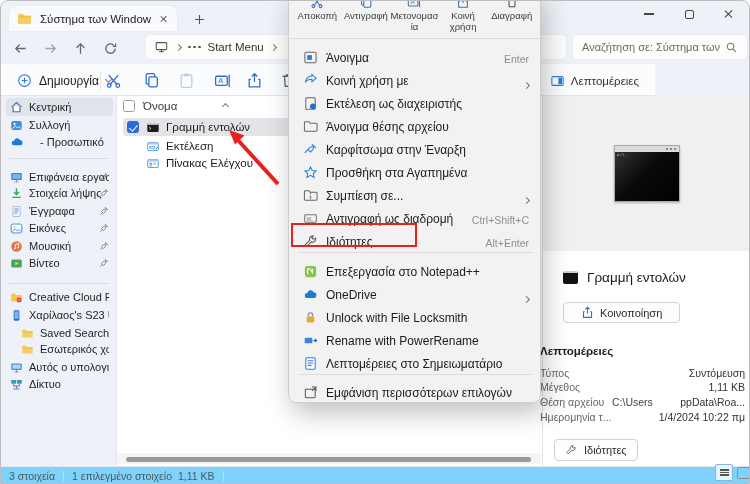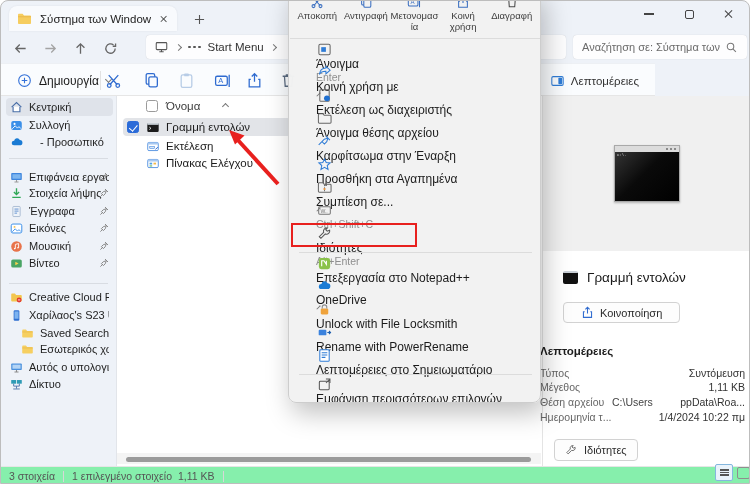--- a/index.html
+++ b/index.html
@@ -51,21 +51,21 @@
   .sidebar { position:absolute; left:0; top:95px; width:116px; height:370px; background:#eef2f8; border-right:1px solid #e2e5ea; }
   .sb-item { position:absolute; left:5px; width:107px; height:18px; display:flex; align-items:center; gap:6px;
     padding:0 4px; border-radius:4px; font-size:11px; color:#1f1f1f; }
   .sb-item span.t { white-space:nowrap; overflow:hidden; flex:1; }
   .sb-item.sel { background:#dfe3ea; }
   .sb-item.indent { left:16px; width:96px; }
   .sb-div { position:absolute; left:8px; width:99px; height:1px; background:#d8dce2; }
   .pin { position:absolute; left:98px; width:10px; height:10px; }
 
   .filearea { position:absolute; left:116px; top:95px; width:425px; height:370px; background:#fff; }
-  .col-hdr { position:absolute; left:6px; top:4px; display:flex; align-items:center; gap:8px; font-size:11.5px; color:#3c3c3c;margin-left:23px; }
+  .col-hdr { position:absolute; left:6px; top:4px; display:flex; align-items:center; gap:8px; font-size:11.5px; color:#3c3c3c; }
   .cb { width:12px; height:12px; border:1px solid #9b9b9b; border-radius:2.5px; background:#fff; }
   .cb.on { background:#2b6bd8; border-color:#2b6bd8; position:relative; }
   .cb.on::after { content:""; position:absolute; left:3.4px; top:1.2px; width:3.5px; height:6.5px;
     border-right:1.4px solid #fff; border-bottom:1.4px solid #fff; transform:rotate(40deg); }
   .sortup { position:absolute; left:106px; top:-1px; }
   .frow { position:absolute; left:6px; height:18px; display:flex; align-items:center; gap:6px; padding:0 4px;
     font-size:11.5px; color:#1c1c1c; border-radius:4px; }
   .frow.sel { background:#e2e4e8; width:168px; }
   .cbslot { width:13px; display:flex; }
   .hscroll-track { position:absolute; left:0; top:357px; width:424px; height:11px; background:#f4f4f4; }
@@ -87,36 +87,36 @@
     padding:0 17px; background:#fdfdfd; border:1px solid #d2d2d2; border-radius:4px; font-size:11px; color:#2b2b2b; }
   .dsec-title { position:absolute; left:-3px; top:249px; font-size:11.5px; font-weight:bold; color:#1c1c1c; }
   .drow { position:absolute; left:-3px; width:212px; height:14px; display:flex; align-items:center; font-size:10.5px; padding-right:7px; }
   .drow .l { width:72px; color:#666; white-space:nowrap; overflow:hidden; }
   .drow .m { flex:1; color:#444; }
   .drow .v { color:#333; white-space:nowrap; }
   .propsbtn { position:absolute; left:11px; top:343px; height:22px; display:flex; align-items:center; gap:7px;
     padding:0 10px; background:#fdfdfd; border:1px solid #d2d2d2; border-radius:4px; font-size:11px; color:#2b2b2b; }
 
   
-  .statusbar { position:absolute; left:0; top:465px; width:750px; height:19px; background:#86efac; border-top:1px solid #e6e6e6;
+  .statusbar { position:absolute; left:0; top:465px; width:750px; height:19px; background:#7dd3fc; border-top:1px solid #e6e6e6;
     display:flex; align-items:center; font-size:10.5px; color:#555; }
   .statusbar .s { margin-left:8px; } .statusbar .sep { width:1px; height:11px; background:#d7d7d7; margin-left:8px; }
   .viewbtn { position:absolute; top:-3px; display:flex; align-items:center; justify-content:center; }
   .vb1 { left:714px; width:18px; height:17px; background:#e9f3fb; border:1px solid #84b7de; border-radius:2px; }
   .vb2 { left:736px; width:13px; height:12px; border:1px solid #8e8e8e; border-radius:2px; top:0; }
   .lines i { display:block; width:9px; height:1.3px; background:#555; margin:1.2px 0; }
 
   
   .cmenu { position:absolute; left:287px; top:-12px; width:253px; height:414px; background:rgba(242,242,242,.985);
     border:1px solid #cdcdcd; border-radius:8px; box-shadow:4px 10px 26px rgba(0,0,0,.25); z-index:50; overflow:hidden; }
   .qrow { position:absolute; left:0; top:0; width:100%; height:48px; display:flex; justify-content:space-around; padding:0 4px; }
   .qa { width:48px; display:flex; flex-direction:column; align-items:center; padding-top:5px; border-radius:4px; }
   .qa .ql { font-size:9.5px; line-height:10.5px; color:#3c3c3c; text-align:center; overflow-wrap:anywhere; margin-top:2px; }
   .qdiv { position:absolute; left:1px; top:48px; width:251px; height:1px; background:#dcdcdc; }
-  .mi { position:absolute; left:19px; width:243px; height:23px; display:flex; align-items:flex-start; padding:0 8px; border-radius:4px;flex-direction:column; }
+  .mi { position:absolute; left:5px; width:243px; height:23px; display:flex; align-items:flex-end; padding:0 8px; border-radius:4px; }
   .mic { width:16px; display:flex; justify-content:center; margin-right:8px; }
   .mil { flex:1; font-size:12px; color:#1b1b1b; white-space:nowrap; }
   .mis { font-size:10.5px; color:#8f8f8f; }
   .mdiv { position:absolute; left:10px; width:233px; height:1px; background:#dcdcdc; }
 
   
   .redbox { position:absolute; left:290px; top:222px; width:126px; height:24px; border:2.4px solid #e8201e; z-index:70; }
   .arrow-svg { position:absolute; left:215px; top:108px; z-index:70; }
 
   svg { display:block; }
@@ -634,20 +634,21 @@
       <span class="mil">Συμπίεση σε...</span>
       <span class="chev r"></span>
     </div>
     <div class="mi" style="top:213px">
       <span class="mic">
           <svg width="15" height="15" viewBox="0 0 16 16">
             <rect x="1.8" y="4" width="12.4" height="8" rx="1" stroke="#777" stroke-width="1.1" fill="none"></rect>
             <text x="3.6" y="10.3" font-size="5.5" fill="#777">W..</text>
           </svg>
         </span>
+      <span class="mil">Αντιγραφή ως διαδρομή</span>
       <span class="mis">Ctrl+Shift+C</span>
     </div>
     <div class="mi" style="top:236px">
       <span class="mic">
           <svg width="15" height="15" viewBox="0 0 16 16">
             <path d="M13.5 4.5a3.4 3.4 0 0 1-4.6 4L4.2 13.2 2.4 11.4l4.7-4.7A3.4 3.4 0 0 1 11 2.2L9.3 3.9l1.6 1.6z" stroke="#555" stroke-width="1.1" fill="none"></path>
           </svg>
         </span>
       <span class="mil">Ιδιότητες</span>
       <span class="mis">Alt+Enter</span>

